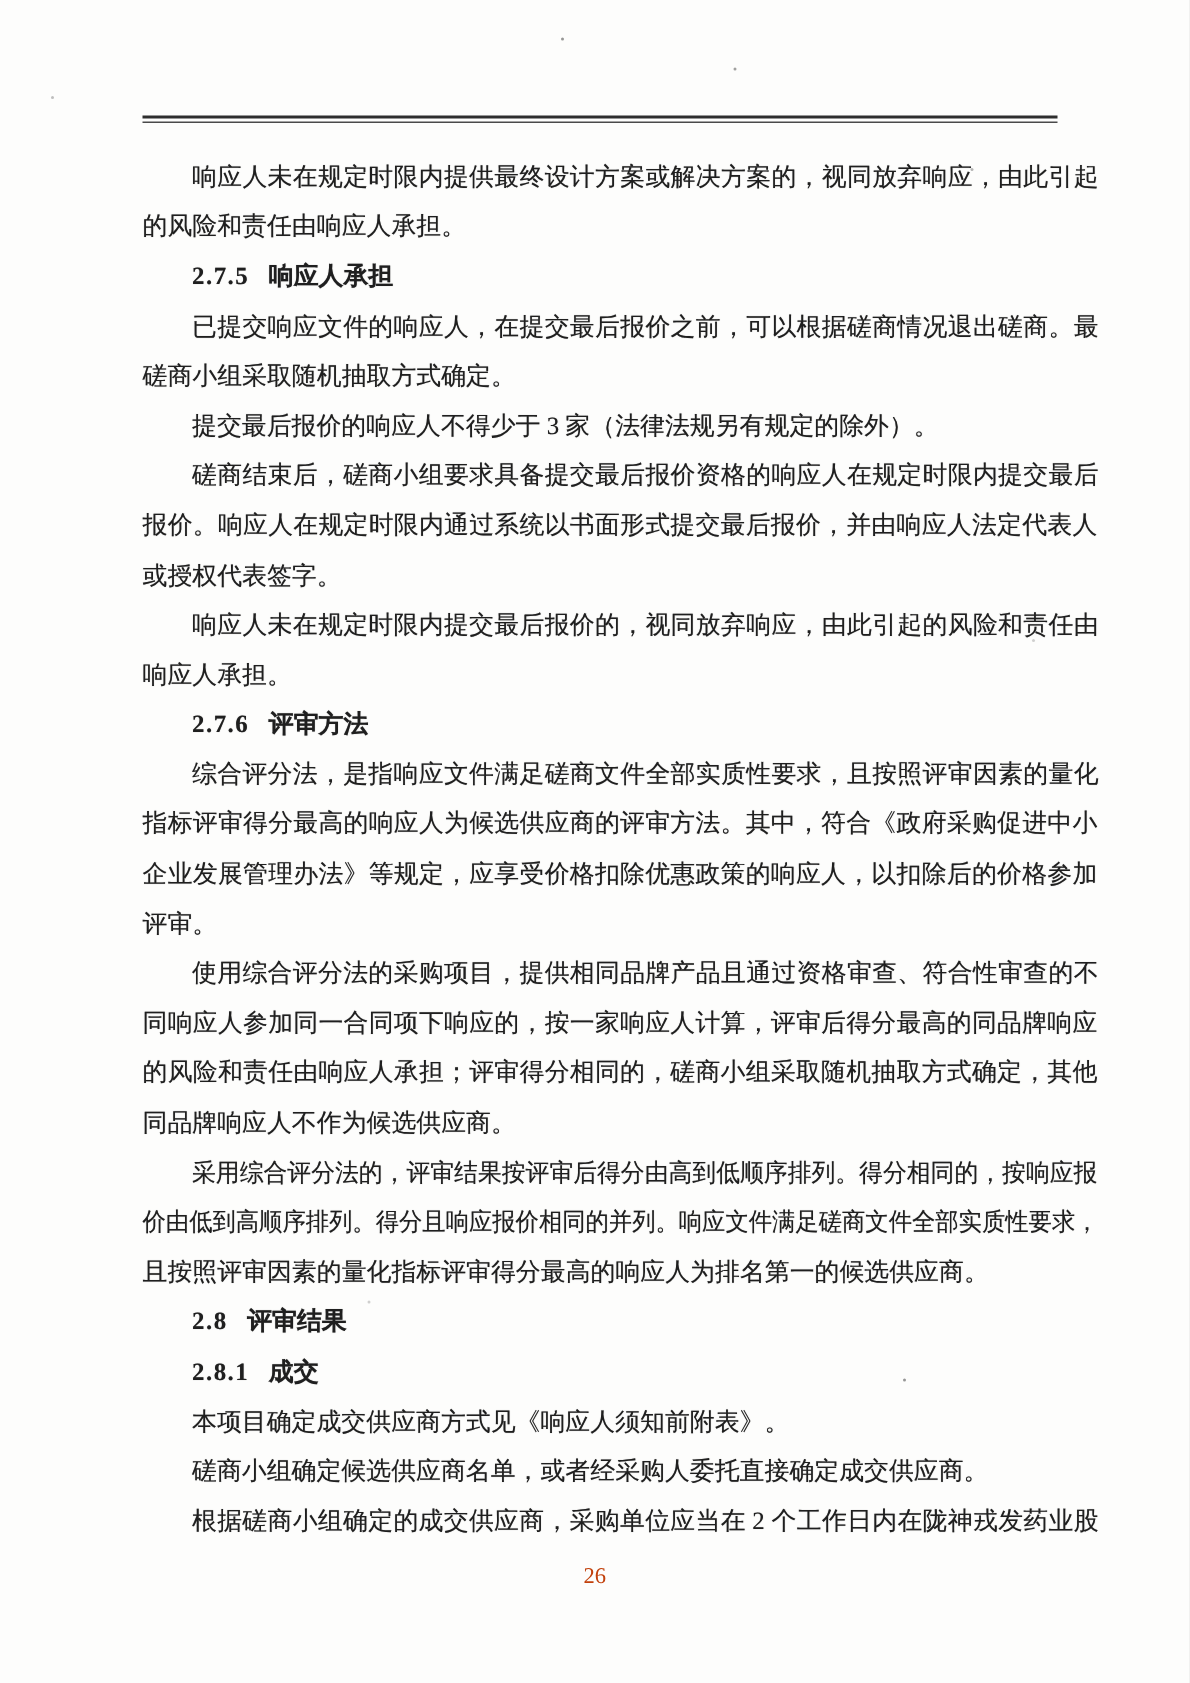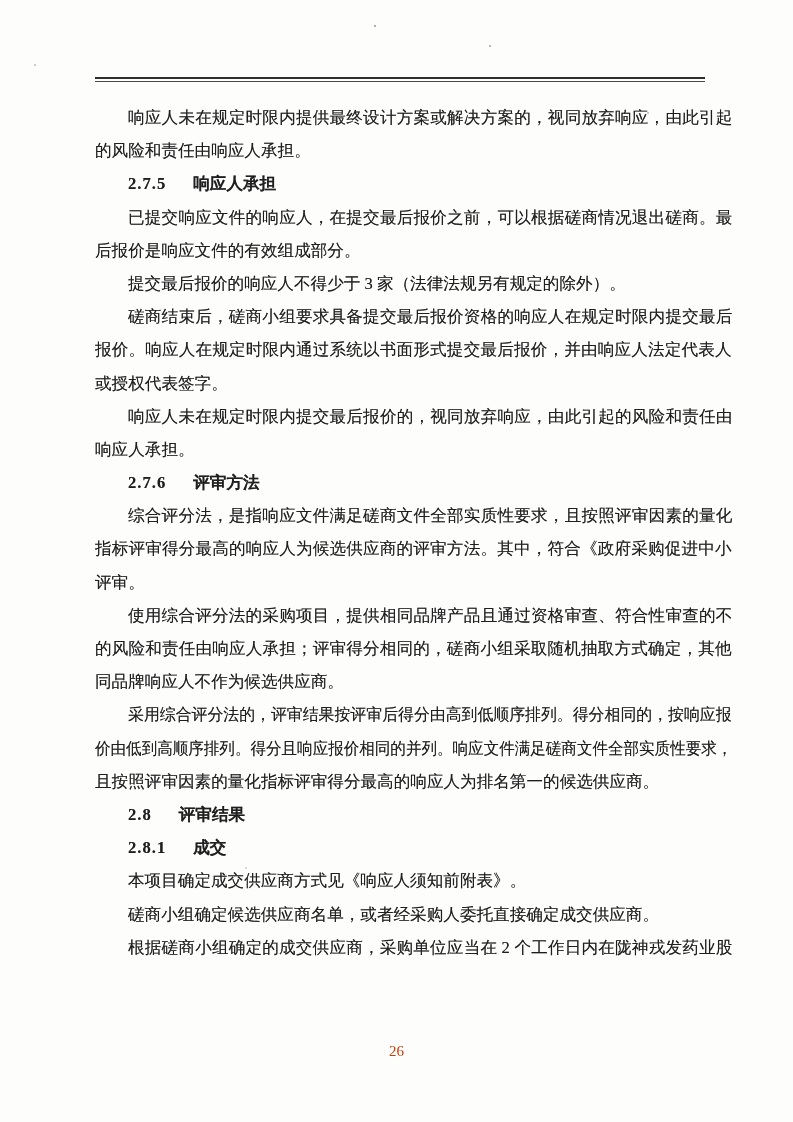--- a/index.html
+++ b/index.html
@@ -37,21 +37,21 @@
   .line {
     height: 33.2px;
     line-height: 33.2px;
     font-size: 16.6px;
     white-space: pre;
     text-shadow: 0 0 0.5px rgba(30,30,30,0.55);
   }
   .line.indent { padding-left: 33px; }
   .line.heading { font-weight: bold; }
   .line .ltext, .line .hnum, .line .htitle { display: inline-block; white-space: pre; }
-  .hnum { margin-right: 27px; letter-spacing: 1px; }
+  .hnum { margin-right: 13px; letter-spacing: 1px; }
   
   .page-number {
     position: absolute;
     left: 0;
     top: 1041px;
     width: 100%;
     text-align: center;
     font-size: 15px;
     line-height: 20px;
     color: #c2410c;
@@ -68,32 +68,34 @@
 </head>
 <body>
 
 <div class="page">
   <div class="header-rule"></div>
   <div class="doc-body">
       <div class="line indent full"><span class="ltext" style="letter-spacing: 0.2px;">响应人未在规定时限内提供最终设计方案或解决方案的，视同放弃响应，由此引起</span></div>
       <div class="line"><span class="ltext">的风险和责任由响应人承担。</span></div>
       <div class="line indent heading"><span class="hnum">2.7.5</span><span class="htitle">响应人承担</span></div>
       <div class="line indent full"><span class="ltext" style="letter-spacing: 0.2px;">已提交响应文件的响应人，在提交最后报价之前，可以根据磋商情况退出磋商。最</span></div>
-      <div class="line"><span class="ltext">后报价是响应文件的有效组成部分。</span></div>
+      <div class="line"><span class="ltext">磋商小组采取随机抽取方式确定。</span></div>
       <div class="line indent"><span class="ltext">提交最后报价的响应人不得少于 3 家（法律法规另有规定的除外）。</span></div>
       <div class="line indent full"><span class="ltext" style="letter-spacing: 0.2px;">磋商结束后，磋商小组要求具备提交最后报价资格的响应人在规定时限内提交最后</span></div>
       <div class="line full"><span class="ltext" style="letter-spacing: 0.162px;">报价。响应人在规定时限内通过系统以书面形式提交最后报价，并由响应人法定代表人</span></div>
       <div class="line"><span class="ltext">或授权代表签字。</span></div>
       <div class="line indent full"><span class="ltext" style="letter-spacing: 0.2px;">响应人未在规定时限内提交最后报价的，视同放弃响应，由此引起的风险和责任由</span></div>
       <div class="line"><span class="ltext">响应人承担。</span></div>
       <div class="line indent heading"><span class="hnum">2.7.6</span><span class="htitle">评审方法</span></div>
       <div class="line indent full"><span class="ltext" style="letter-spacing: 0.2px;">综合评分法，是指响应文件满足磋商文件全部实质性要求，且按照评审因素的量化</span></div>
       <div class="line full"><span class="ltext" style="letter-spacing: 0.162px;">指标评审得分最高的响应人为候选供应商的评审方法。其中，符合《政府采购促进中小</span></div>
+      <div class="line full"><span class="ltext" style="letter-spacing: 0.162px;">企业发展管理办法》等规定，应享受价格扣除优惠政策的响应人，以扣除后的价格参加</span></div>
       <div class="line"><span class="ltext">评审。</span></div>
       <div class="line indent full"><span class="ltext" style="letter-spacing: 0.2px;">使用综合评分法的采购项目，提供相同品牌产品且通过资格审查、符合性审查的不</span></div>
+      <div class="line full"><span class="ltext" style="letter-spacing: 0.162px;">同响应人参加同一合同项下响应的，按一家响应人计算，评审后得分最高的同品牌响应</span></div>
       <div class="line full"><span class="ltext" style="letter-spacing: 0.162px;">的风险和责任由响应人承担；评审得分相同的，磋商小组采取随机抽取方式确定，其他</span></div>
       <div class="line"><span class="ltext">同品牌响应人不作为候选供应商。</span></div>
       <div class="line indent full"><span class="ltext" style="transform-origin: 0px 50%; transform: scaleX(0.9572);">采用综合评分法的，评审结果按评审后得分由高到低顺序排列。得分相同的，按响应报</span></div>
       <div class="line full"><span class="ltext" style="transform-origin: 0px 50%; transform: scaleX(0.9368);">价由低到高顺序排列。得分且响应报价相同的并列。响应文件满足磋商文件全部实质性要求，</span></div>
       <div class="line"><span class="ltext">且按照评审因素的量化指标评审得分最高的响应人为排名第一的候选供应商。</span></div>
       <div class="line indent heading"><span class="hnum">2.8</span><span class="htitle">评审结果</span></div>
       <div class="line indent heading"><span class="hnum">2.8.1</span><span class="htitle">成交</span></div>
       <div class="line indent"><span class="ltext">本项目确定成交供应商方式见《响应人须知前附表》。</span></div>
       <div class="line indent"><span class="ltext">磋商小组确定候选供应商名单，或者经采购人委托直接确定成交供应商。</span></div>
       <div class="line indent full"><span class="ltext" style="letter-spacing: 0.189px;">根据磋商小组确定的成交供应商，采购单位应当在 2 个工作日内在陇神戎发药业股</span></div>

